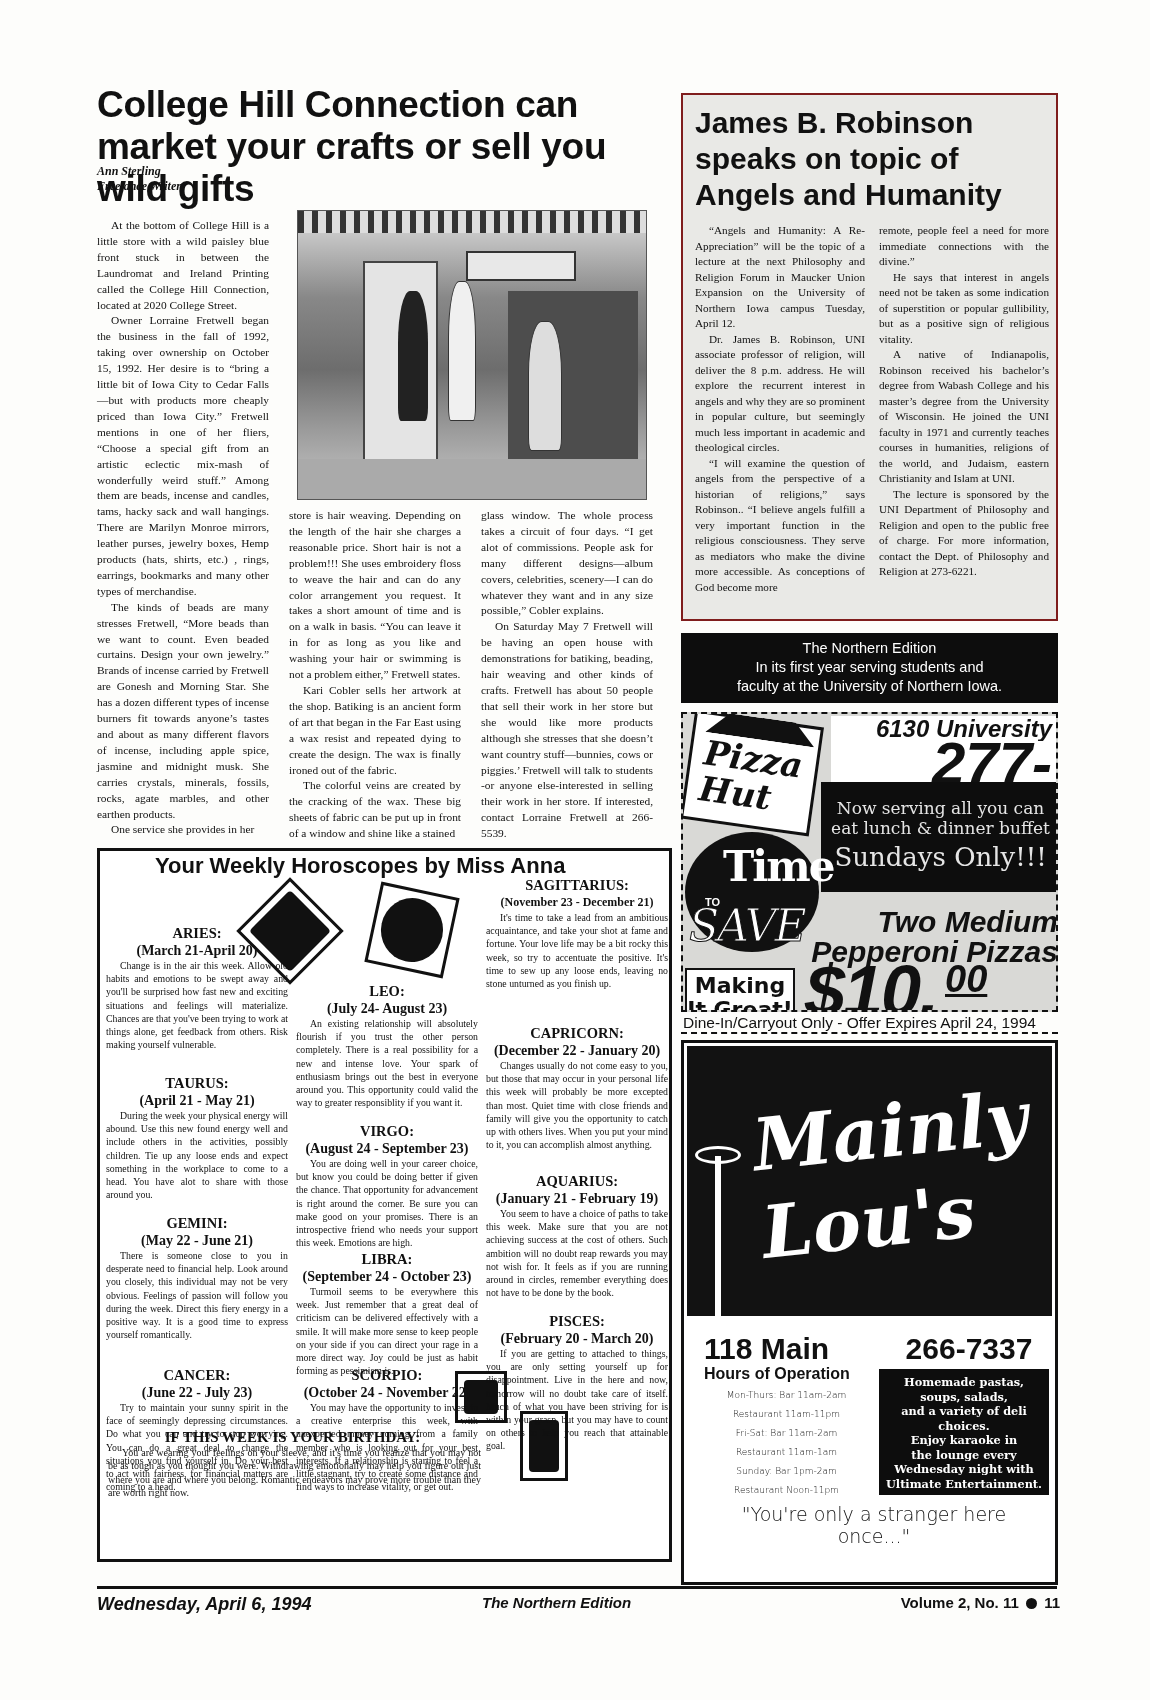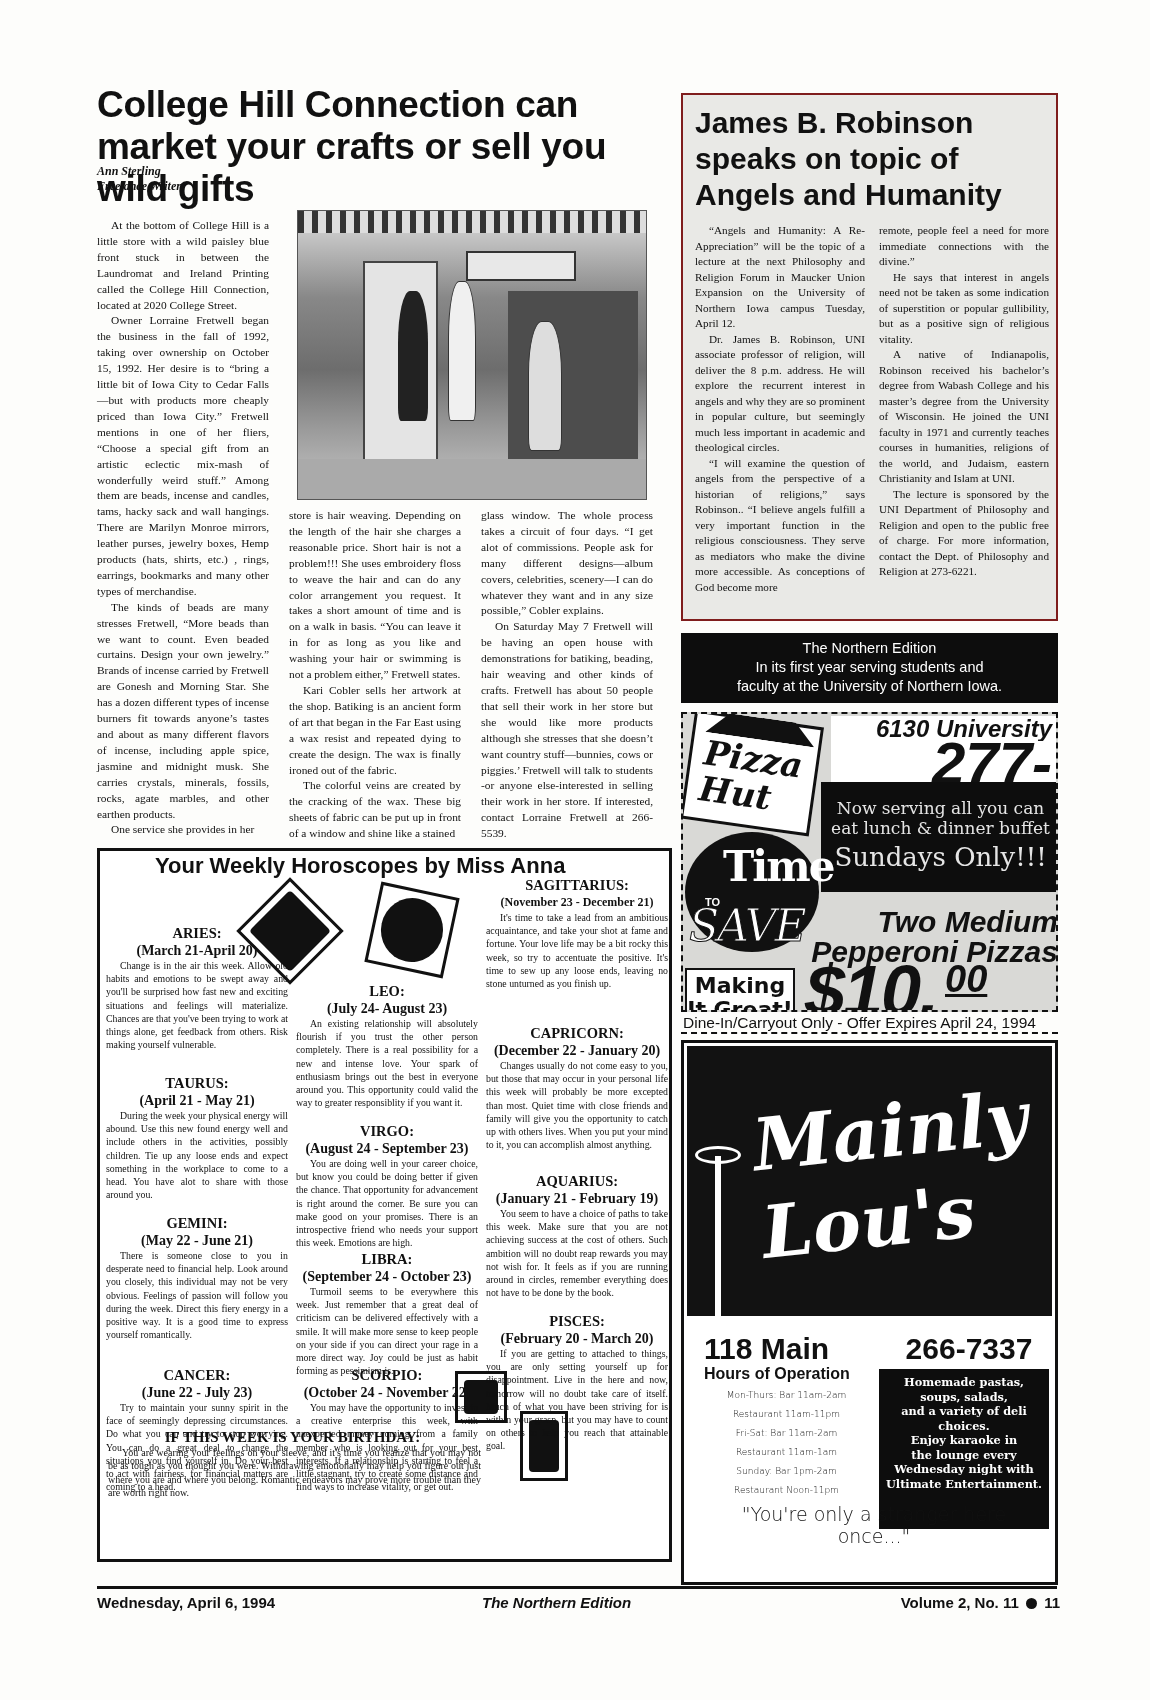--- a/index.html
+++ b/index.html
@@ -63,21 +63,21 @@
   #lous { left: 681px; top: 1040px; width: 377px; height: 545px; border: 3px solid #111; background: #fff; }
   #lous-art { position: absolute; left: 3px; top: 3px; width: 365px; height: 270px; background: #121212; }
   #lous-logo { position: absolute; left: 70px; top: 40px; color: #fff; font-family: "DejaVu Serif", serif; font-style: italic; font-weight: bold; font-size: 72px; line-height: 88px; transform: rotate(-6deg); }
   #lous-lamp { position: absolute; left: 28px; top: 110px; width: 6px; height: 160px; background: #fff; }
   #lous-lamp-top { position: absolute; left: 8px; top: 100px; width: 46px; height: 18px; border-radius: 50%; border: 3px solid #fff; }
   #lous-address { position: absolute; left: 20px; top: 290px; font-size: 30px; font-weight: bold; line-height: 32px; }
   #lous-hours-title { position: absolute; left: 20px; top: 322px; font-size: 16px; font-weight: bold; line-height: 18px; }
   #lous-hours { position: absolute; left: 20px; top: 343px; width: 165px; text-align: center; }
   #lous-hours div { font-family: "DejaVu Sans", sans-serif; font-size: 9px; line-height: 19px; font-weight: 300; }
   #lous-phone { position: absolute; left: 200px; top: 290px; width: 170px; text-align: center; font-size: 30px; font-weight: bold; line-height: 32px; }
-  #lous-desc { position: absolute; left: 195px; top: 326px; width: 170px; height: 160px; background: #0d0d0d; color: #fff; text-align: center; padding-top: 6px; }
+  #lous-desc { position: absolute; left: 195px; top: 326px; width: 170px; height: 126px; background: #0d0d0d; color: #fff; text-align: center; padding-top: 6px; }
   #lous-desc div { font-size: 11.3px; line-height: 14.5px; font-weight: bold; font-family: "DejaVu Serif", serif; }
   #lous-quote { position: absolute; left: 20px; top: 460px; width: 340px; text-align: center; font-family: "DejaVu Sans", sans-serif; font-size: 19px; font-weight: 300; }
 
   
   #col1 { left: 97px; top: 218px; width: 172px; }
   #col2 { left: 289px; top: 508px; width: 172px; }
   #col3 { left: 481px; top: 508px; width: 172px; }
 
   
   #horo { left: 97px; top: 848px; width: 575px; height: 714px; border: 3px solid #111; border-top-width: 3px; background: #fff; }
@@ -87,21 +87,21 @@
   .hsec .dates { font-size: 14px; font-weight: bold; text-align: center; line-height: 17px; }
   .hsec p { font-size: 9.8px; line-height: 13.2px; text-align: justify; text-indent: 14px; }
   #birthday { position: absolute; left: 0; top: 577px; width: 385px; }
   #birthday h3 { font-size: 15px; font-weight: bold; text-align: center; line-height: 18px; }
   #birthday p { font-size: 10px; line-height: 13.4px; text-align: justify; text-indent: 14px; padding: 0 4px 0 8px; }
   .sign-box { position: absolute; background: #fff; border: 3px solid #111; }
   .sign-box .inner { position: absolute; left: 6px; top: 6px; right: 6px; bottom: 6px; background: #111; border-radius: 4px; }
 
   
   #footer-rule { left: 97px; top: 1586px; width: 960px; height: 3px; background: #111; }
-  #footer-date { left: 97px; top: 1594px; font-size: 15px; font-weight: bold; font-family: "Liberation Sans", sans-serif; }
+  #footer-date { left: 97px; top: 1594px; font-size: 18px; font-weight: bold; font-family: "Liberation Sans", sans-serif; font-style: italic; }
   #footer-pub { left: 482px; top: 1594px; font-size: 15px; font-weight: bold; font-style: italic; font-family: "Liberation Sans", sans-serif; }
   #footer-vol { left: 870px; top: 1594px; width: 190px; text-align: right; font-size: 15px; font-weight: bold; font-family: "Liberation Sans", sans-serif; }
 </style>
 </head>
 <body>
 
 <h1 id="headline" class="abs sans">College Hill Connection can market your crafts or sell you wild gifts</h1>
 <div id="byline" class="abs serif">
   <div>Ann Sterling</div>
   <div>Freelance Writer</div>

